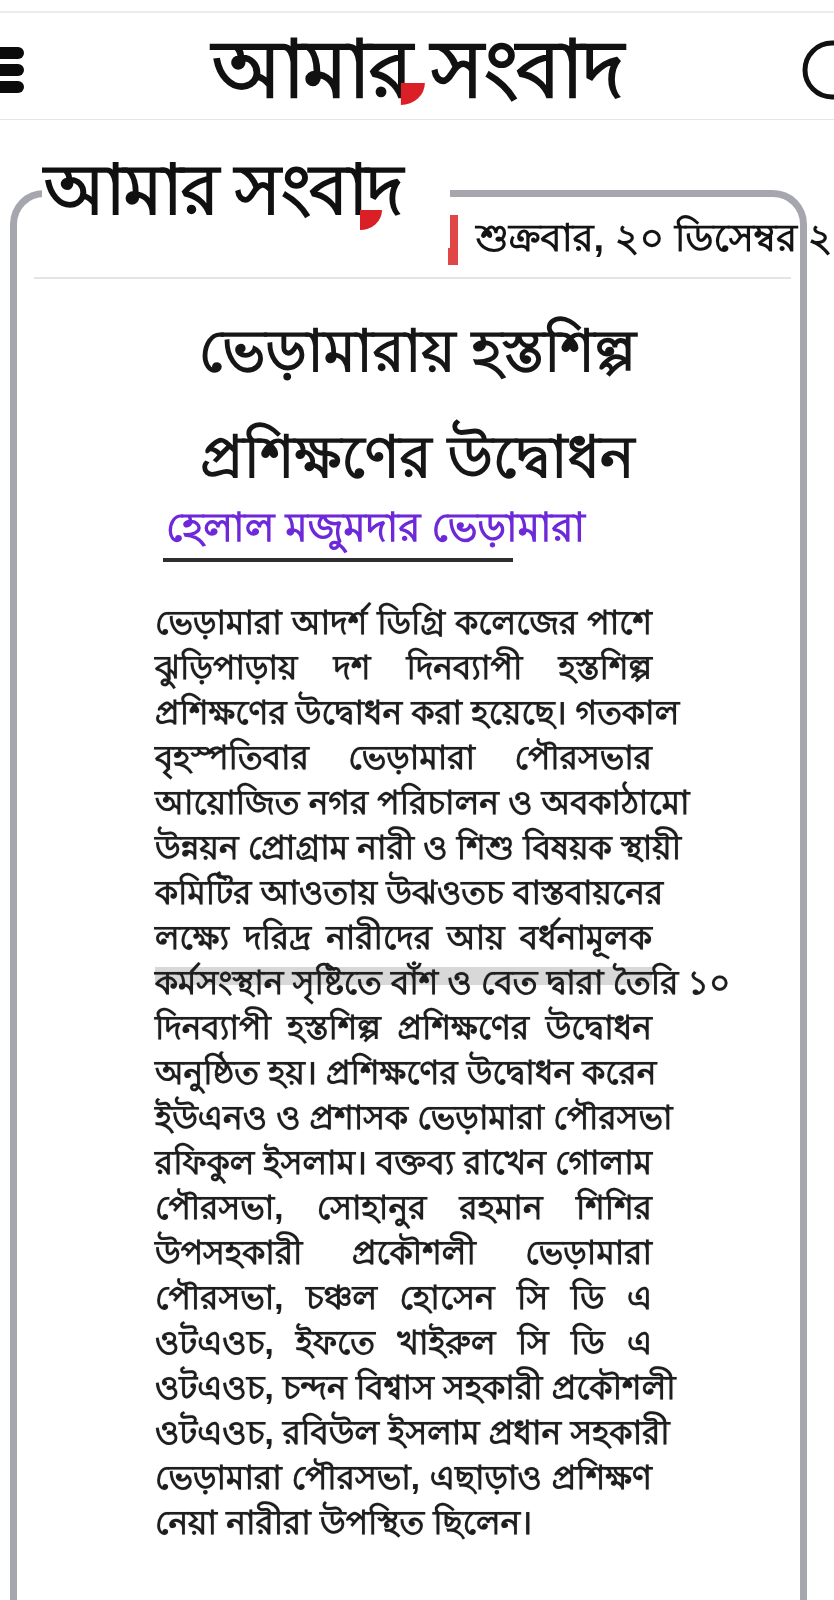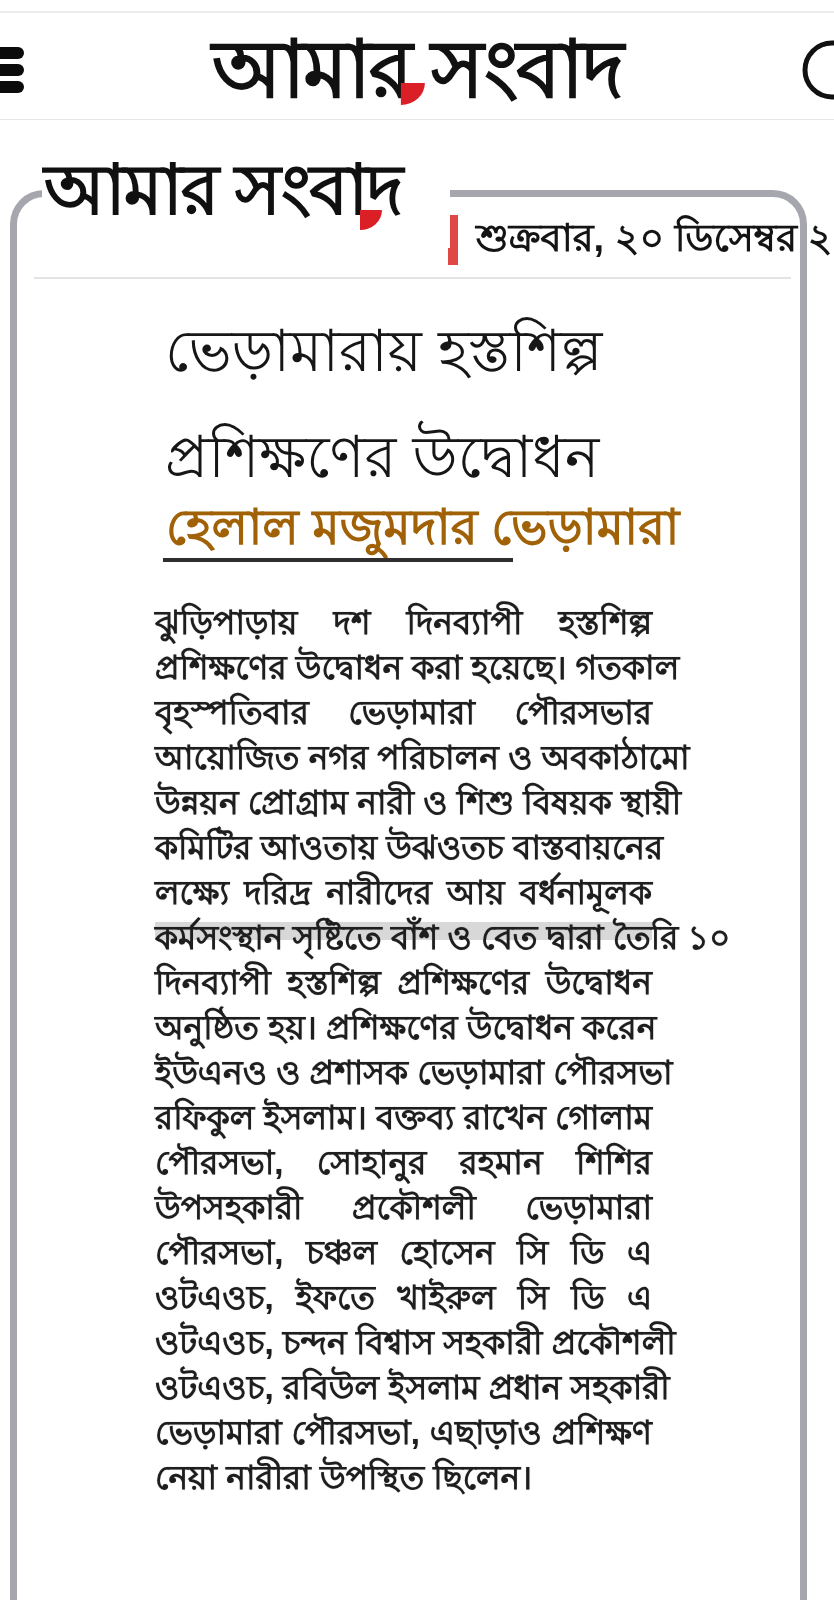--- a/index.html
+++ b/index.html
@@ -22,23 +22,23 @@
   
   .clipping{position:absolute;left:0;top:120px;width:834px;height:1480px;background:#fff;}
   .clip-border{position:absolute;left:10px;top:70px;width:797px;height:1500px;border:7px solid #a6a6ae;border-radius:34px;border-bottom:none;}
   .masthead{position:absolute;left:42px;top:16px;z-index:3;background:#fff;min-width:408px;padding:6px 20px 10px 2px;white-space:nowrap;font-size:70px;line-height:96px;font-weight:800;letter-spacing:-2px;color:#101010;}
   .masthead-accent{position:absolute;left:318px;bottom:18px;width:22px;height:20px;background:#db1f26;border-radius:0 0 100% 0;}
   .dateline{position:absolute;left:448px;top:88px;z-index:2;display:flex;align-items:center;gap:18px;}
   .date-bar{width:10px;height:50px;background:#e04848;}
   .date-text{font-size:38px;font-weight:700;color:#141414;white-space:nowrap;}
   .clip-sep{position:absolute;left:34px;top:157px;width:757px;height:2px;background:#e4e4e4;}
 
-  .headline{position:absolute;left:165px;top:178px;width:505px;margin:0;font-size:58px;font-weight:400;color:#161616;}
+  .headline{position:absolute;left:165px;top:178px;width:505px;margin:0;font-size:58px;font-weight:700;color:#161616;text-align:center;}
   .headline .hl{line-height:106px;white-space:nowrap;}
-  .byline{position:absolute;left:166px;top:384px;font-size:49px;line-height:46px;font-weight:700;color:#a16207;white-space:nowrap;}
+  .byline{position:absolute;left:166px;top:384px;font-size:40px;line-height:46px;font-weight:700;color:#6d28d9;white-space:nowrap;}
   .byline-rule{position:absolute;left:163px;top:438px;width:350px;height:4px;background:#2e2e2e;}
 
   .article-body{position:absolute;left:155px;top:480px;width:497px;}
   .bl{font-size:33px;line-height:45px;height:45px;font-weight:600;color:#1e1e1e;text-align:justify;text-align-last:justify;white-space:nowrap;overflow:visible;text-shadow:0 0 1px rgba(0,0,0,.35);}
   .bl.smudge{background:linear-gradient(to bottom,rgba(0,0,0,0) 16%,#d8d8d8 16%,#d8d8d8 56%,rgba(0,0,0,0) 56%);}
   .bl.last{text-align:left;text-align-last:left;}
 </style>
 </head>
 <body>
 
@@ -85,20 +85,21 @@
 
     <h1 class="headline">
       <div class="hl">ভেড়ামারায় হস্তশিল্প</div>
       <div class="hl">প্রশিক্ষণের উদ্বোধন</div>
     </h1>
 
     <div class="byline">হেলাল মজুমদার ভেড়ামারা</div>
     <div class="byline-rule"></div>
 
     <div class="article-body">
+      <div class="bl">ভেড়ামারা আদর্শ ডিগ্রি কলেজের পাশে</div>
       <div class="bl">ঝুড়িপাড়ায় দশ দিনব্যাপী হস্তশিল্প</div>
       <div class="bl">প্রশিক্ষণের উদ্বোধন করা হয়েছে। গতকাল</div>
       <div class="bl">বৃহস্পতিবার ভেড়ামারা পৌরসভার</div>
       <div class="bl">আয়োজিত নগর পরিচালন ও অবকাঠামো</div>
       <div class="bl">উন্নয়ন প্রোগ্রাম নারী ও শিশু বিষয়ক স্থায়ী</div>
       <div class="bl">কমিটির আওতায় উঝওতচ বাস্তবায়নের</div>
       <div class="bl">লক্ষ্যে দরিদ্র নারীদের আয় বর্ধনামূলক</div>
       <div class="bl smudge">কর্মসংস্থান সৃষ্টিতে বাঁশ ও বেত দ্বারা তৈরি ১০</div>
       <div class="bl">দিনব্যাপী হস্তশিল্প প্রশিক্ষণের উদ্বোধন</div>
       <div class="bl">অনুষ্ঠিত হয়। প্রশিক্ষণের উদ্বোধন করেন</div>

